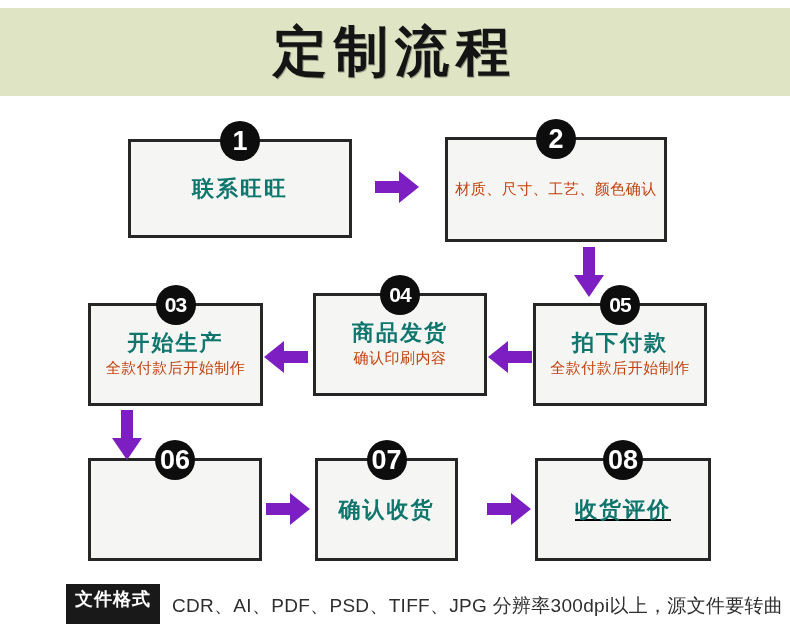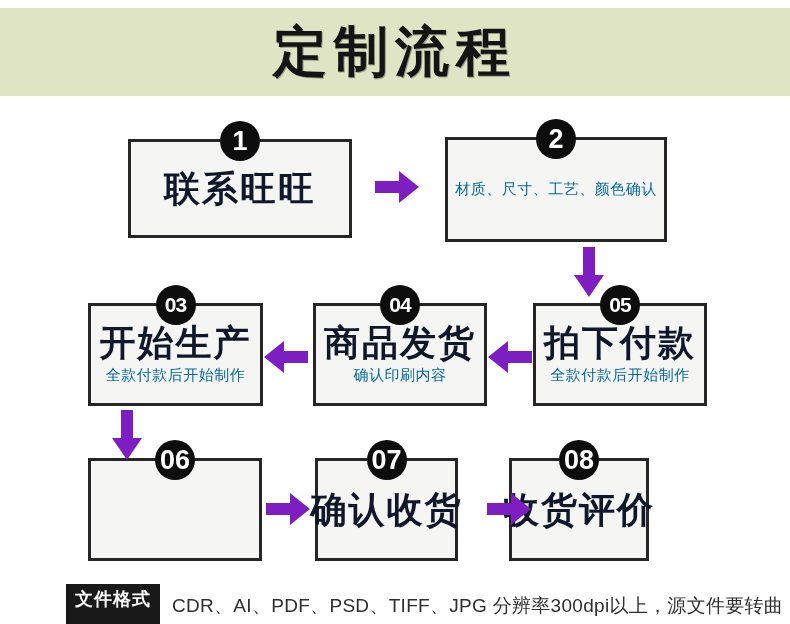--- a/index.html
+++ b/index.html
@@ -45,31 +45,31 @@
     position: absolute;
     background: var(--box-bg);
     border: 3px solid var(--box-border);
     display: flex;
     flex-direction: column;
     align-items: center;
     justify-content: center;
     gap: 5px;
   }
   .box-title {
-    font-size: 36px;
+    font-size: 22px;
     font-weight: 600;
-    color: #0f172a;
+    color: #0f766e;
     letter-spacing: 2px;
     line-height: 1.05;
     white-space: nowrap;
   }
   .box-sub {
     font-size: 15px;
     font-weight: 400;
-    color: #0369a1;
+    color: #c2410c;
     letter-spacing: 0.5px;
     white-space: nowrap;
   }
   .box-sub:empty { display: none; }
 
   .badge {
     position: absolute;
     top: -21px;
     left: 50%;
     transform: translateX(-50%);
@@ -84,25 +84,25 @@
     align-items: center;
     justify-content: center;
     letter-spacing: -1px;
   }
   .box.single .badge { font-size: 27px; letter-spacing: 0; }
 
   
   .box1 { left: 128px; top: 131px; width: 224px; height:  99px; }
   .box2 { left: 445px; top: 129px; width: 222px; height: 105px; }
   .box3 { left:  88px; top: 295px; width: 175px; height: 103px; }
-  .box4 { left: 313px; top: 295px; width: 174px; height: 103px; }
+  .box4 { left: 313px; top: 285px; width: 174px; height: 103px; }
   .box5 { left: 533px; top: 295px; width: 174px; height: 103px; }
   .box6 { left:  88px; top: 450px; width: 174px; height: 103px; }
   .box7 { left: 315px; top: 450px; width: 143px; height: 103px; }
-  .box8 { left: 509px; top: 450px; width: 140px; height: 103px; }
+  .box8 { left: 535px; top: 450px; width: 176px; height: 103px; text-decoration: underline; }
 
   
   .arrow { position: absolute; }
   .arrow .shaft, .arrow .head { position: absolute; display: block; }
 
   .arr-h { width: 44px; height: 32px; }
   .arr-h .shaft { left: 0; top: 10px; width: 26px; height: 12px; background: var(--purple); }
   .arr-h .head {
     left: 24px; top: 0;
     width: 0; height: 0;

